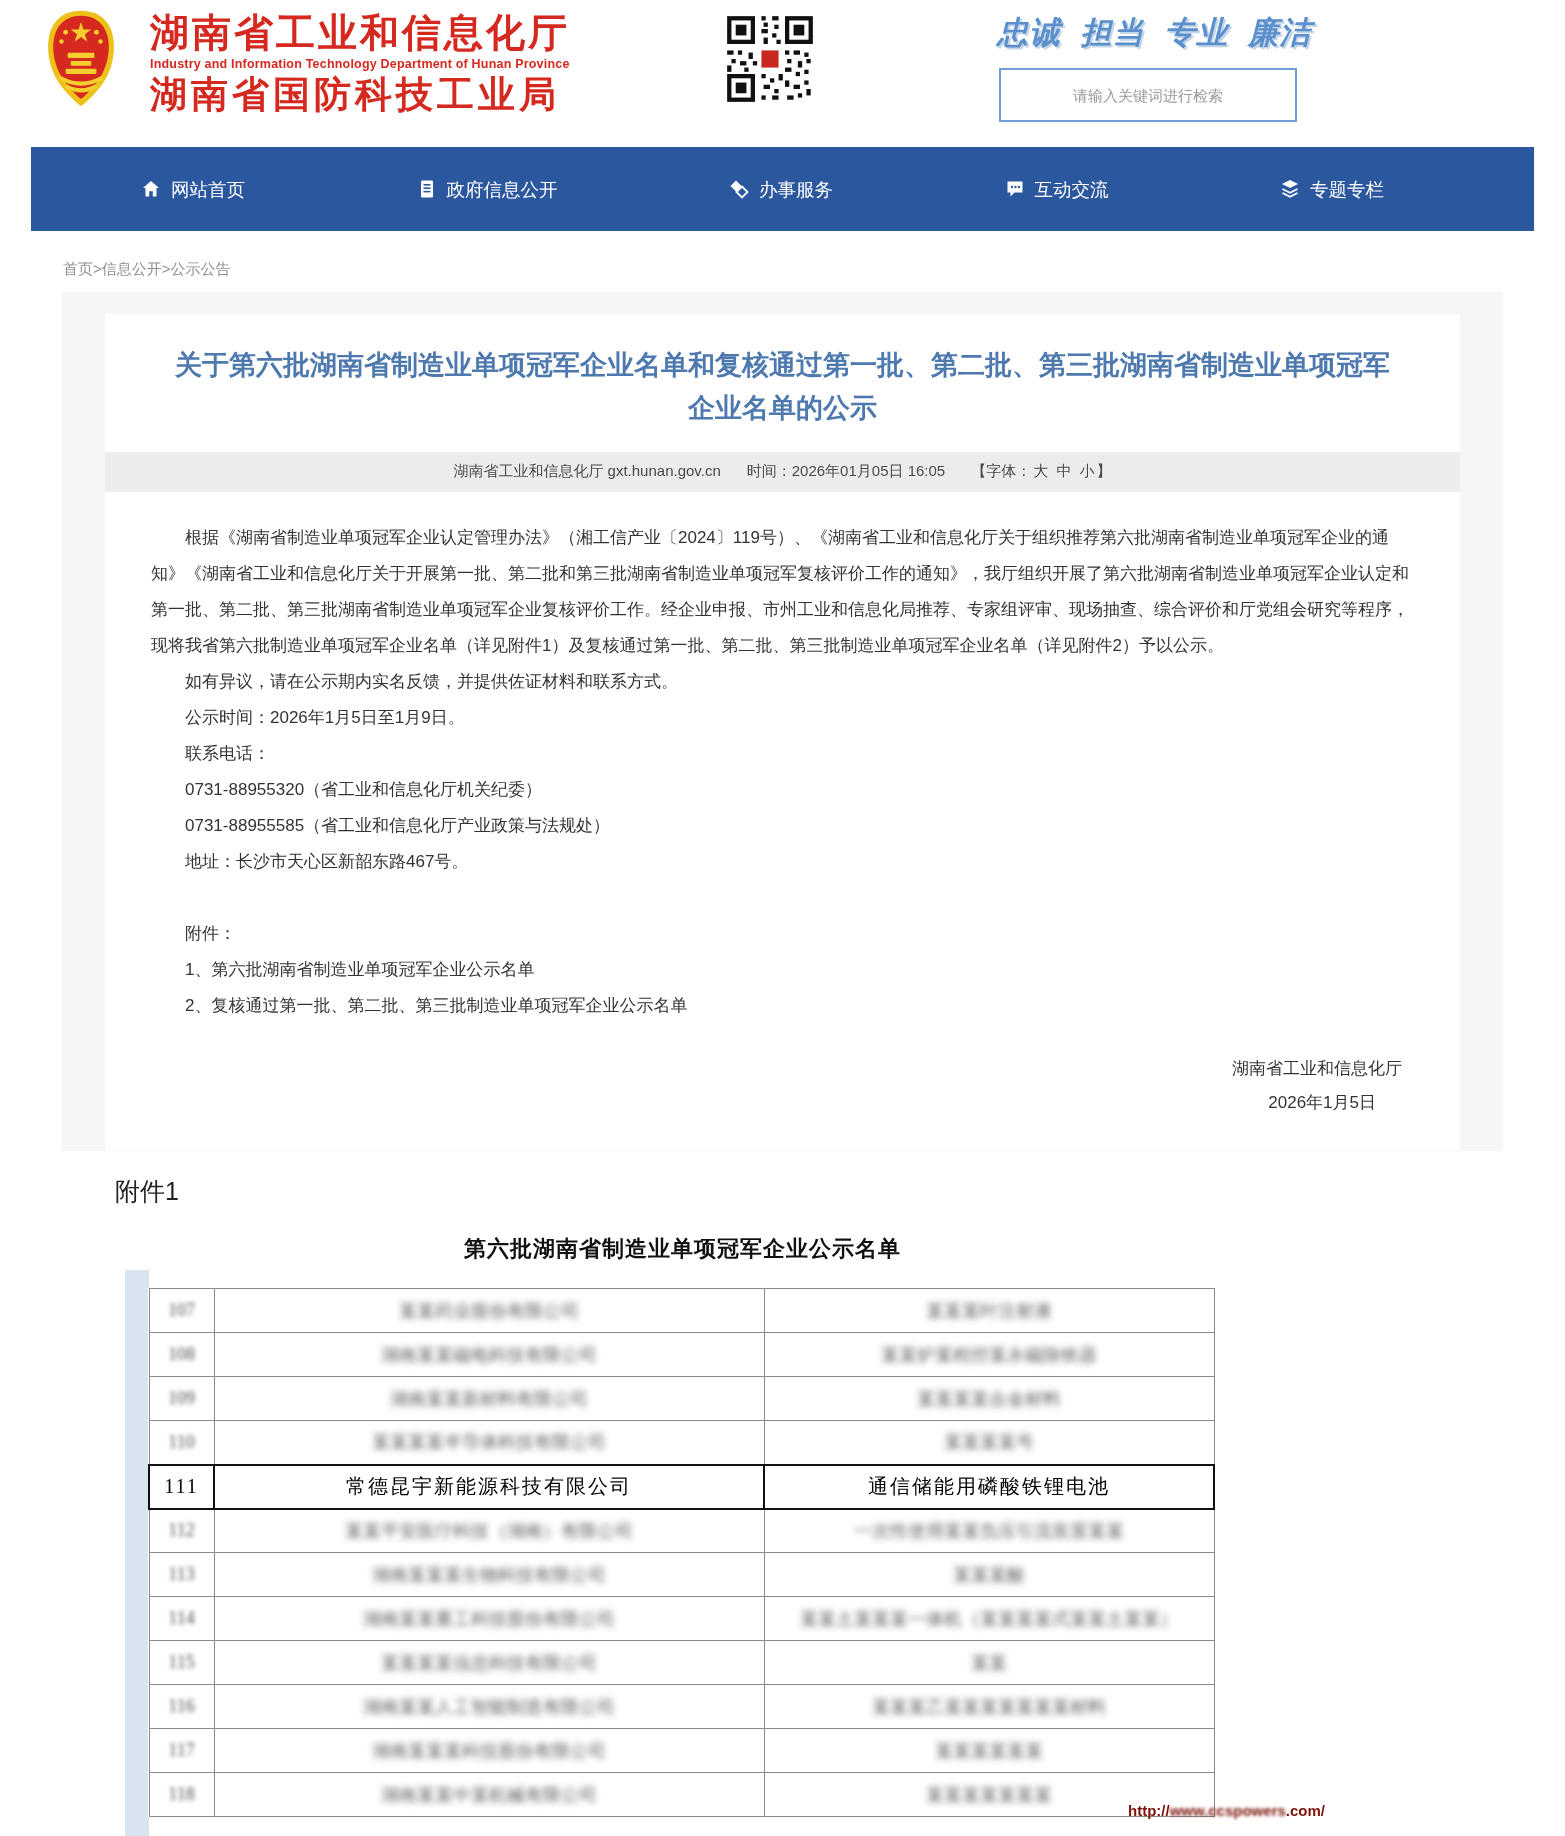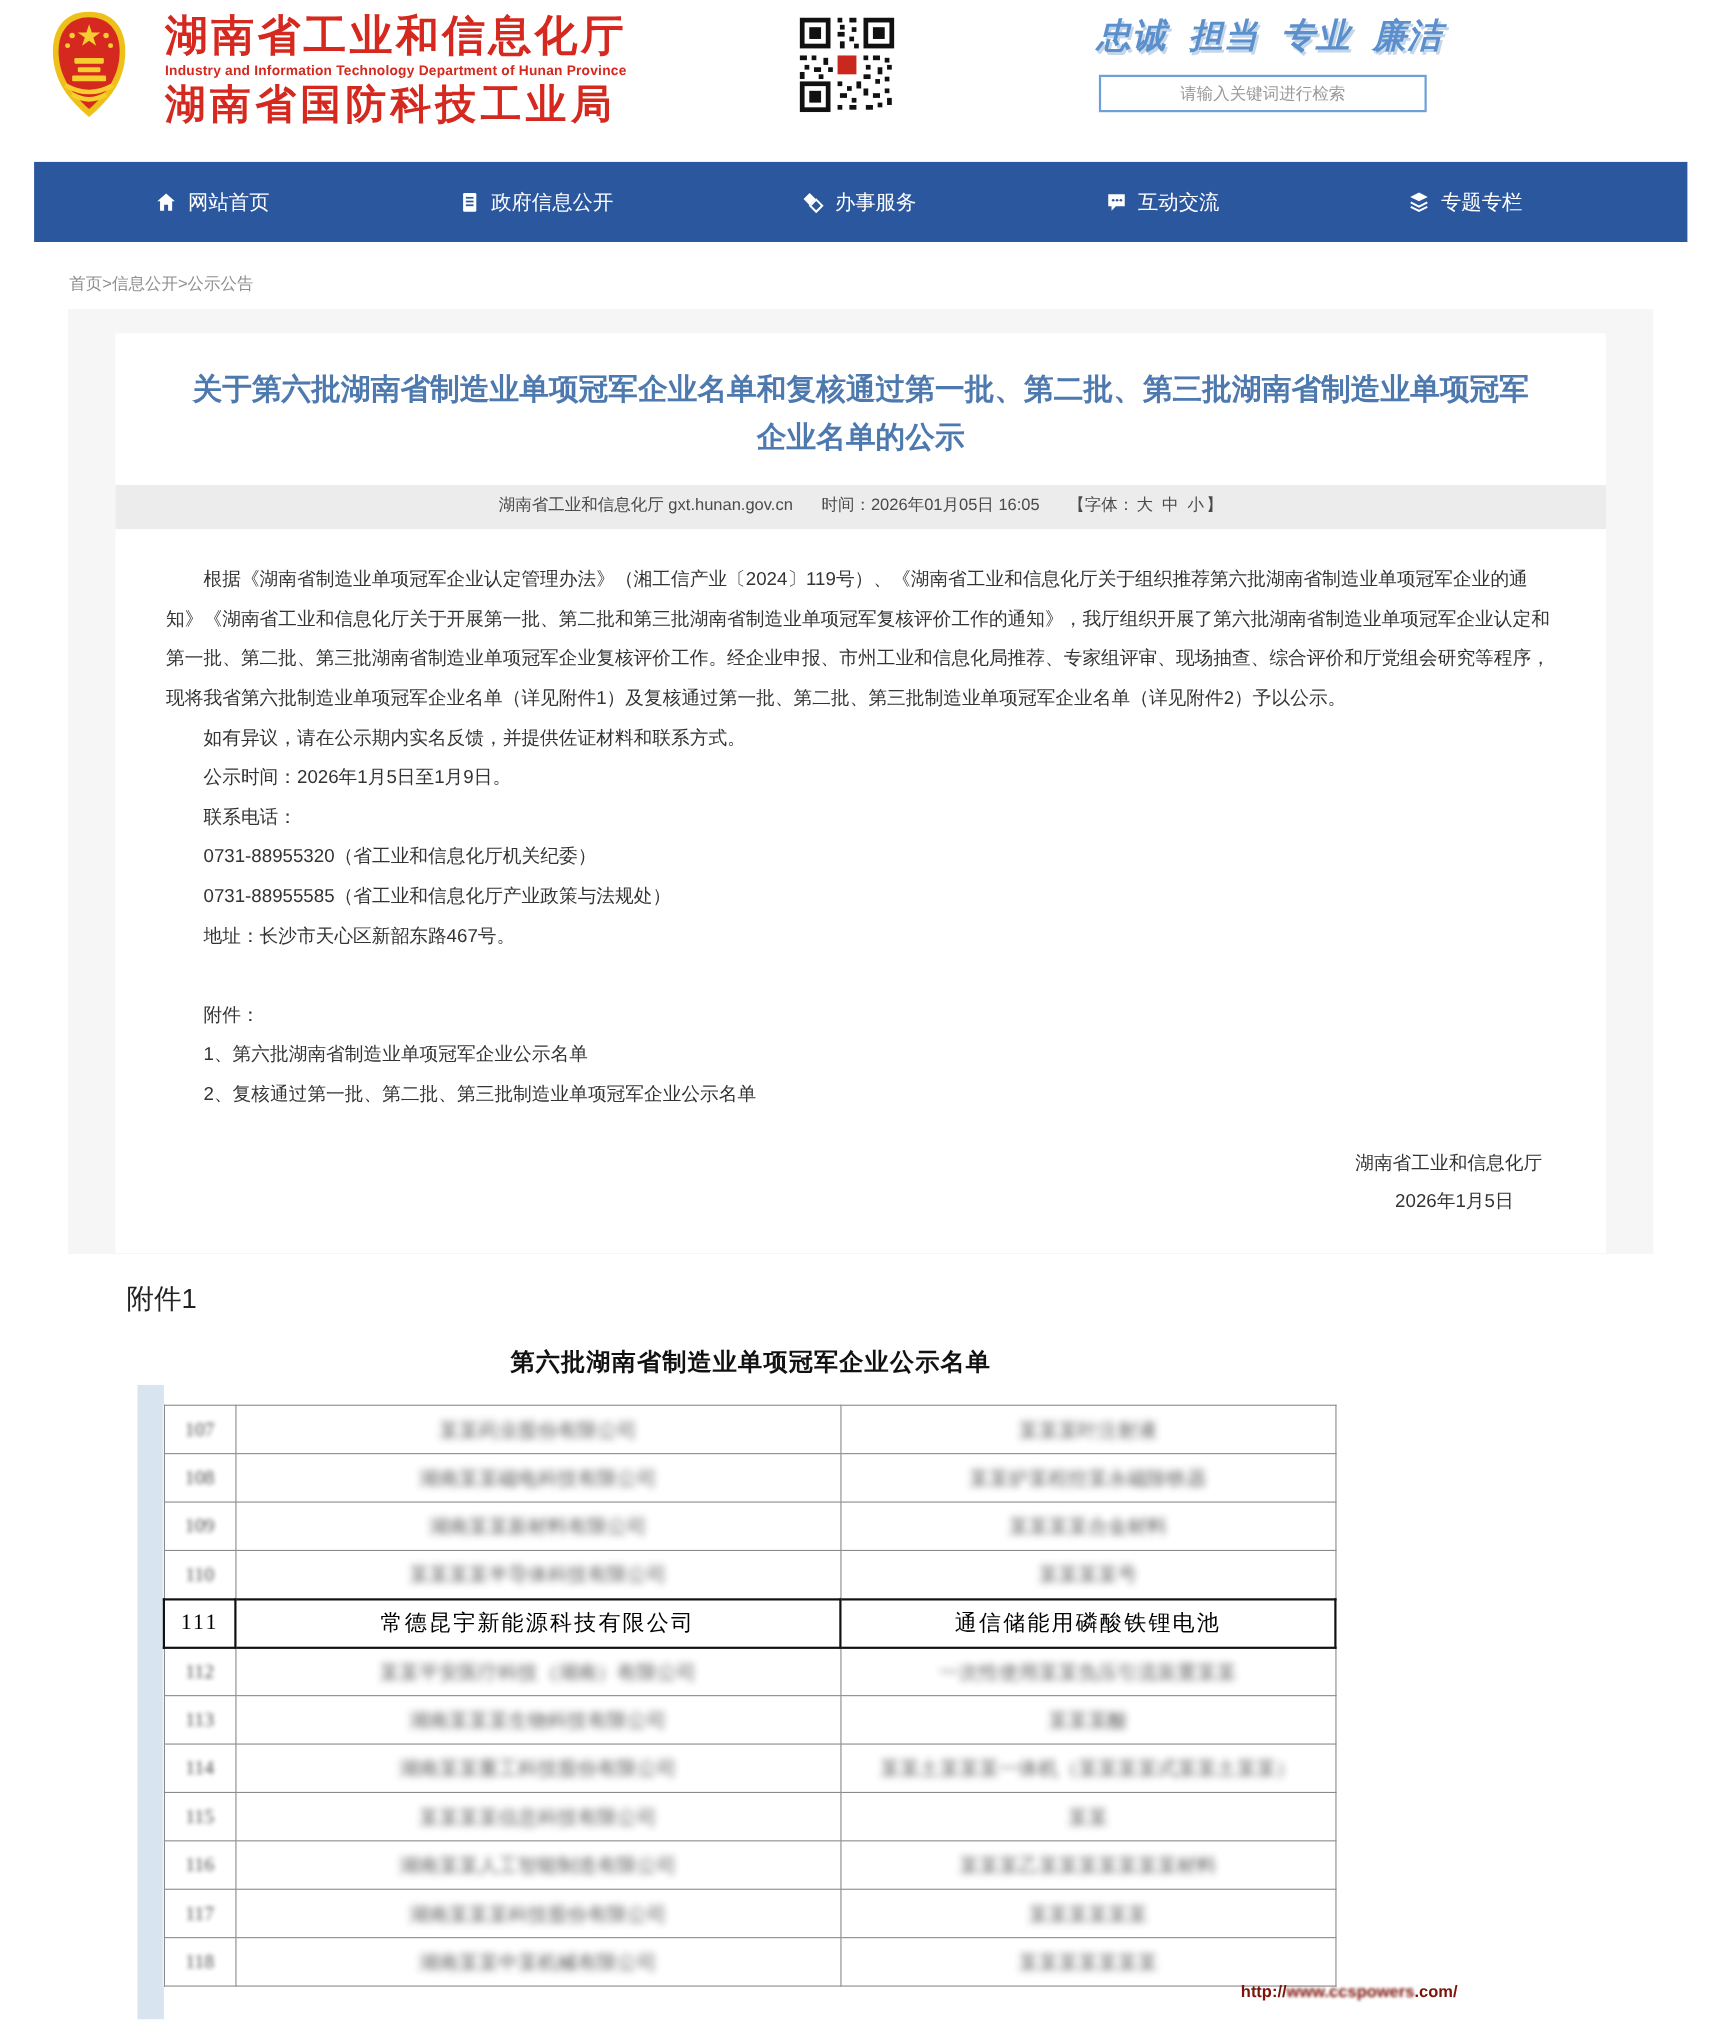--- a/index.html
+++ b/index.html
@@ -12,27 +12,27 @@
   .emblem { position:absolute; left:45px; top:8px; width:72px; height:104px; }
   .org-block { position:absolute; left:150px; top:10px; color:#d5281e; }
   .org-cn1 { font-size:39px; font-weight:bold; letter-spacing:3px; line-height:46px; }
   .org-en  { font-size:12.5px; font-weight:bold; line-height:17px; letter-spacing:0.2px; }
   .org-cn2 { font-size:37px; font-weight:bold; letter-spacing:4px; line-height:44px; }
   .qr-box { position:absolute; left:725px; top:14px; width:90px; height:90px; }
   .right-col { position:absolute; right:268px; top:12px; width:300px; text-align:right; }
   .slogan { font-size:31px; font-weight:bold; font-style:italic; color:#5b90cc;
             letter-spacing:1px; word-spacing:10px; white-space:nowrap;
             text-shadow:2px 2px 0 rgba(150,180,215,.55); }
-  .search-box { margin-top:14px; width:298px; height:34px; border:2px solid #6f9fd8;
+  .search-box { margin-top:14px; width:298px; height:54px; border:2px solid #6f9fd8;
                 background:#fff; font-size:15px; color:#8a8a8a; text-align:center;
                 font-family:"Liberation Sans",sans-serif; outline:none; }
   .search-box::placeholder { color:#9a9a9a; }
 
   
-  .main-nav { margin:0 31px; height:73px; background:#2b579e; display:flex;
+  .main-nav { margin:0 31px; height:84px; background:#2b579e; display:flex;
               align-items:center; justify-content:space-between; padding:0 150px 0 110px; }
   .nav-item { display:flex; align-items:center; gap:10px; color:#fff; font-size:18.5px; cursor:pointer; white-space:nowrap; }
   .nav-item svg { display:block; }
 
   
   .breadcrumb { margin:29px 0 13px 63px; font-size:15px; color:#8f8f8f; }
   .breadcrumb span.crumb { color:#8f8f8f; }
 
   
   .content-outer { margin:0 62px; background:#f6f6f7; padding:22px 0 1px; }

